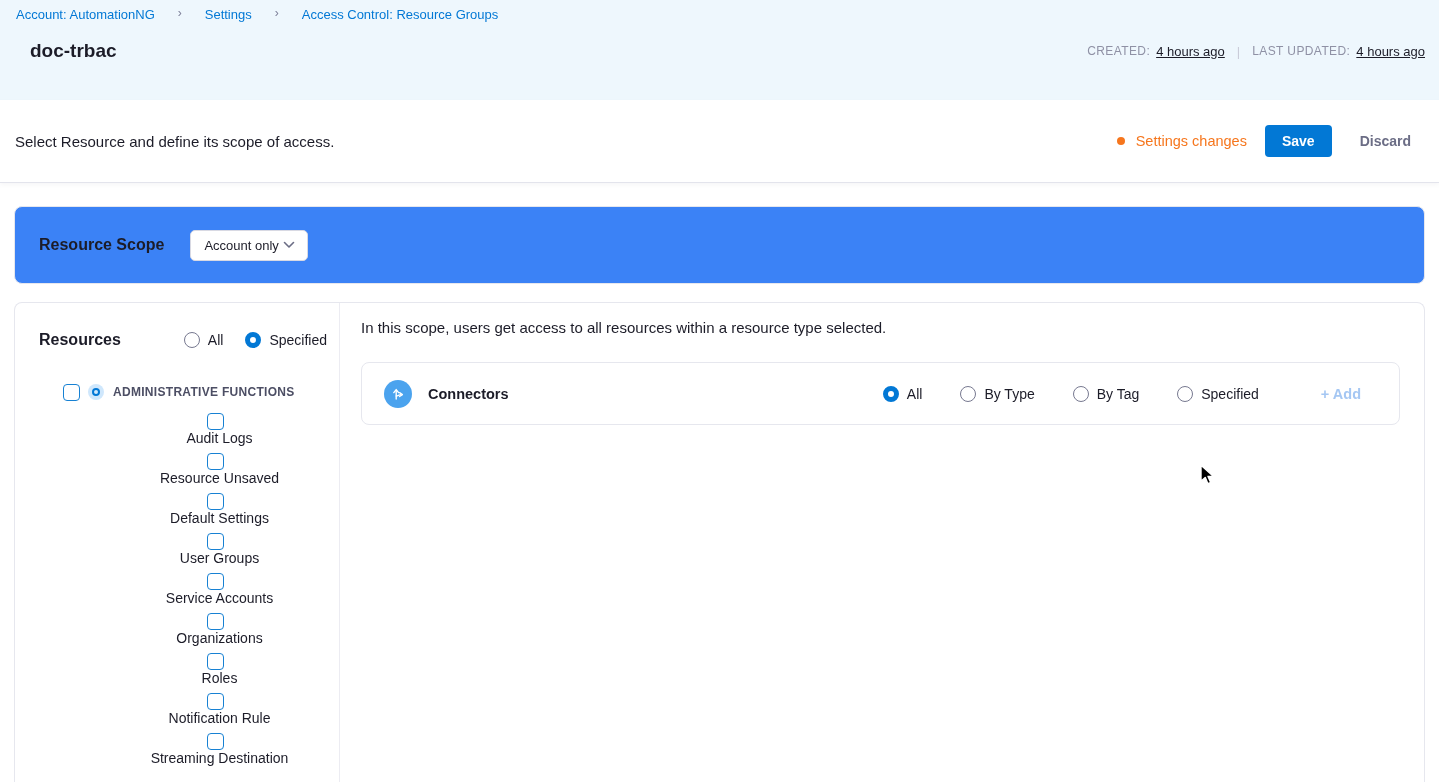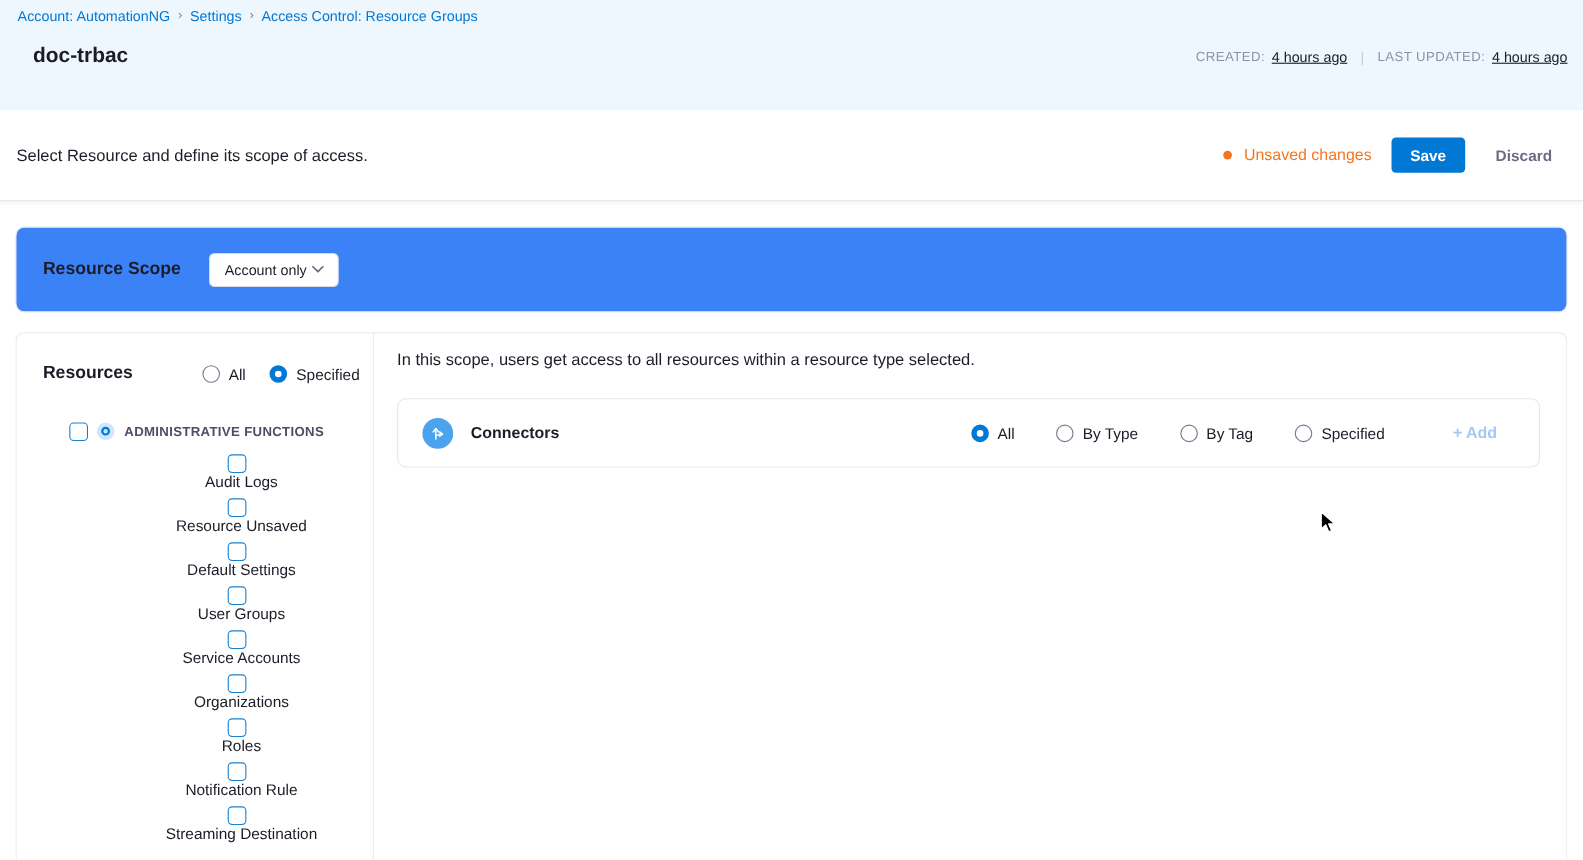--- a/index.html
+++ b/index.html
@@ -15,21 +15,21 @@
   body{
     width:1439px;height:782px;overflow:hidden;position:relative;
     background:#ffffff;
     font-family:"Liberation Sans", sans-serif;
     color:var(--dark);
   }
   
   .page-header{
     height:100px;background:#eef7fd;padding:5px 14px 0 16px;
   }
-  .breadcrumb{font-size:13px;display:flex;align-items:center;gap:7px;height:18px;}
+  .breadcrumb{font-size:13px;display:flex;align-items:center;gap:23px;height:18px;}
   .breadcrumb a{color:var(--blue);text-decoration:none;cursor:pointer;}
   .crumb-sep{color:#7f819a;font-size:12px;transform:translateY(-1px);}
   .header-row{display:flex;align-items:center;justify-content:space-between;margin-top:17px;padding-left:14px;}
   .page-title{font-size:19px;font-weight:600;color:var(--dark);}
   .meta{display:flex;align-items:center;font-size:13px;}
   .meta-label{color:var(--light-gray);font-size:12px;letter-spacing:.4px;margin-right:6px;}
   .meta-value{color:var(--dark);font-weight:500;text-decoration:underline;}
   .meta-divider{color:#c9cbd8;margin:0 12px;font-weight:300;}
   
   .save-bar{
@@ -126,21 +126,21 @@
       <span class="meta-value">4 hours ago</span>
     </div>
   </div>
 </div>
 
 <div class="save-bar">
   <div class="save-desc">Select Resource and define its scope of access.</div>
   <div class="save-actions">
     <div class="unsaved">
       <span class="unsaved-dot"></span>
-      <span>Unsaved changes</span>
+      <span>Settings changes</span>
     </div>
     <button class="btn-save">Save</button>
     <button class="btn-discard">Discard</button>
   </div>
 </div>
 
 <div class="content">
 
   <div class="card scope-card">
     <div class="scope-label">Resource Scope</div>

